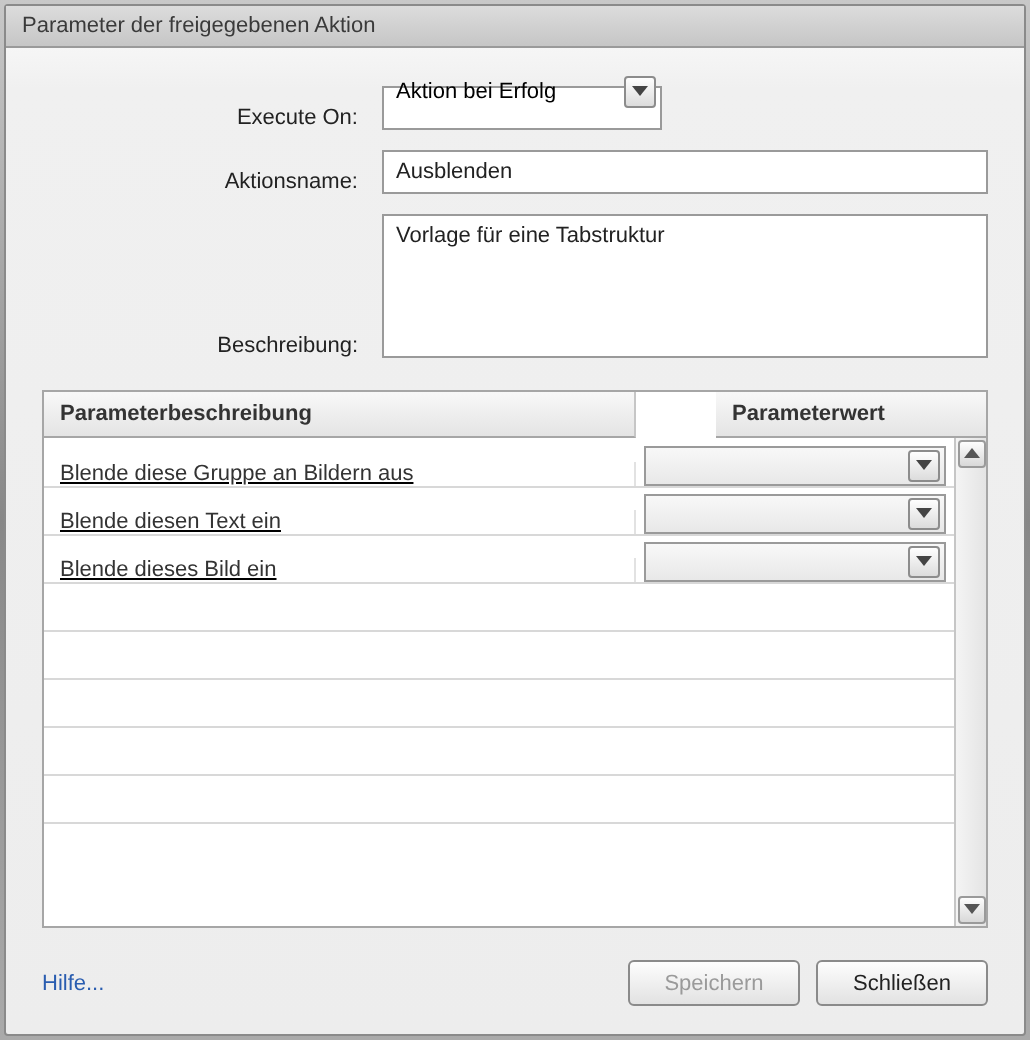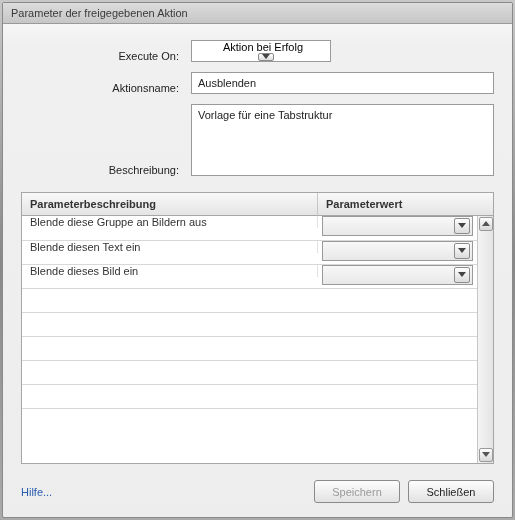--- a/index.html
+++ b/index.html
@@ -34,21 +34,20 @@
   .form-label {
     width: 170px; text-align: right; padding-right: 12px;
     color: #222; padding-top: 4px;
   }
   .form-field { flex: 1; }
   .select-wrap {
     display: inline-flex; align-items: center;
     border: 1px solid #9a9a9a; background: #fff;
     height: 22px; padding: 0 2px 16px 6px;
     min-width: 140px;
-    flex-direction: column;
   }
   .select-wrap span { flex: 1; white-space: nowrap; }
   .drop-btn {
     width: 16px; height: 16px; margin-left: 6px;
     background: linear-gradient(to bottom,#fefefe,#dcdcdc);
     border: 1px solid #8c8c8c; border-radius: 2px;
     display: flex; align-items: center; justify-content: center;
     cursor: pointer;
   }
   .drop-btn svg { display: block; }
@@ -61,21 +60,21 @@
     display: block; width: 100%; height: 72px;
     border: 1px solid #9a9a9a; background: #fff;
     padding: 4px 6px; color: #222; font: inherit; resize: none;
   }
   .table-wrap {
     margin-top: 6px;
     border: 1px solid #a6a6a6; background: #fff;
     flex: 1; display: flex; flex-direction: column;
     min-height: 0;
   }
-  .thead { display: flex; }
+  .thead { display: flex; gap: 40px; }
   .th {
     background: linear-gradient(to bottom,#f8f8f8,#e4e4e4);
     border-bottom: 1px solid #a6a6a6;
     border-right: 1px solid #c6c6c6;
     padding: 5px 8px; font-weight: bold; color: #333;
   }
   .th.c1 { flex: 0 0 296px; }
   .th.c2 { flex: 1; border-right: none; padding-right: 18px; }
   .tbody { flex: 1; overflow: hidden; position: relative; display:flex; }
   .rows { flex: 1; }
@@ -84,22 +83,22 @@
     border-left: 1px solid #c6c6c6; position: relative;
   }
   .vscroll .arrow {
     position: absolute; width: 14px; height: 14px; left: 1px;
     background: linear-gradient(to bottom,#fdfdfd,#d8d8d8);
     border: 1px solid #9a9a9a; border-radius: 2px;
     display: flex; align-items: center; justify-content: center;
   }
   .vscroll .arrow.up { top: 1px; }
   .vscroll .arrow.down { bottom: 1px; }
-  .tr { display: flex; height: 24px; align-items: flex-start;
-        border-top: 1px solid #d8d8d8; }
+  .tr { display: flex; height: 24px; align-items: flex-end;
+        border-top: 1px solid #d8d8d8; text-decoration: underline; }
   .tr:first-child { border-top: none; }
   .td.c1 { flex: 0 0 296px; padding: 0 8px; color: #333;
            border-right: 1px solid #e2e2e2; white-space: nowrap;
            overflow: hidden; text-overflow: ellipsis; }
   .td.c2 { flex: 1; padding: 0 4px; display: flex; }
   .value-select {
     flex: 1; height: 20px; border: 1px solid #9a9a9a;
     background: linear-gradient(to bottom,#f8f8f8,#e8e8e8);
     display: flex; align-items: center; justify-content: flex-end;
     padding-right: 2px;

